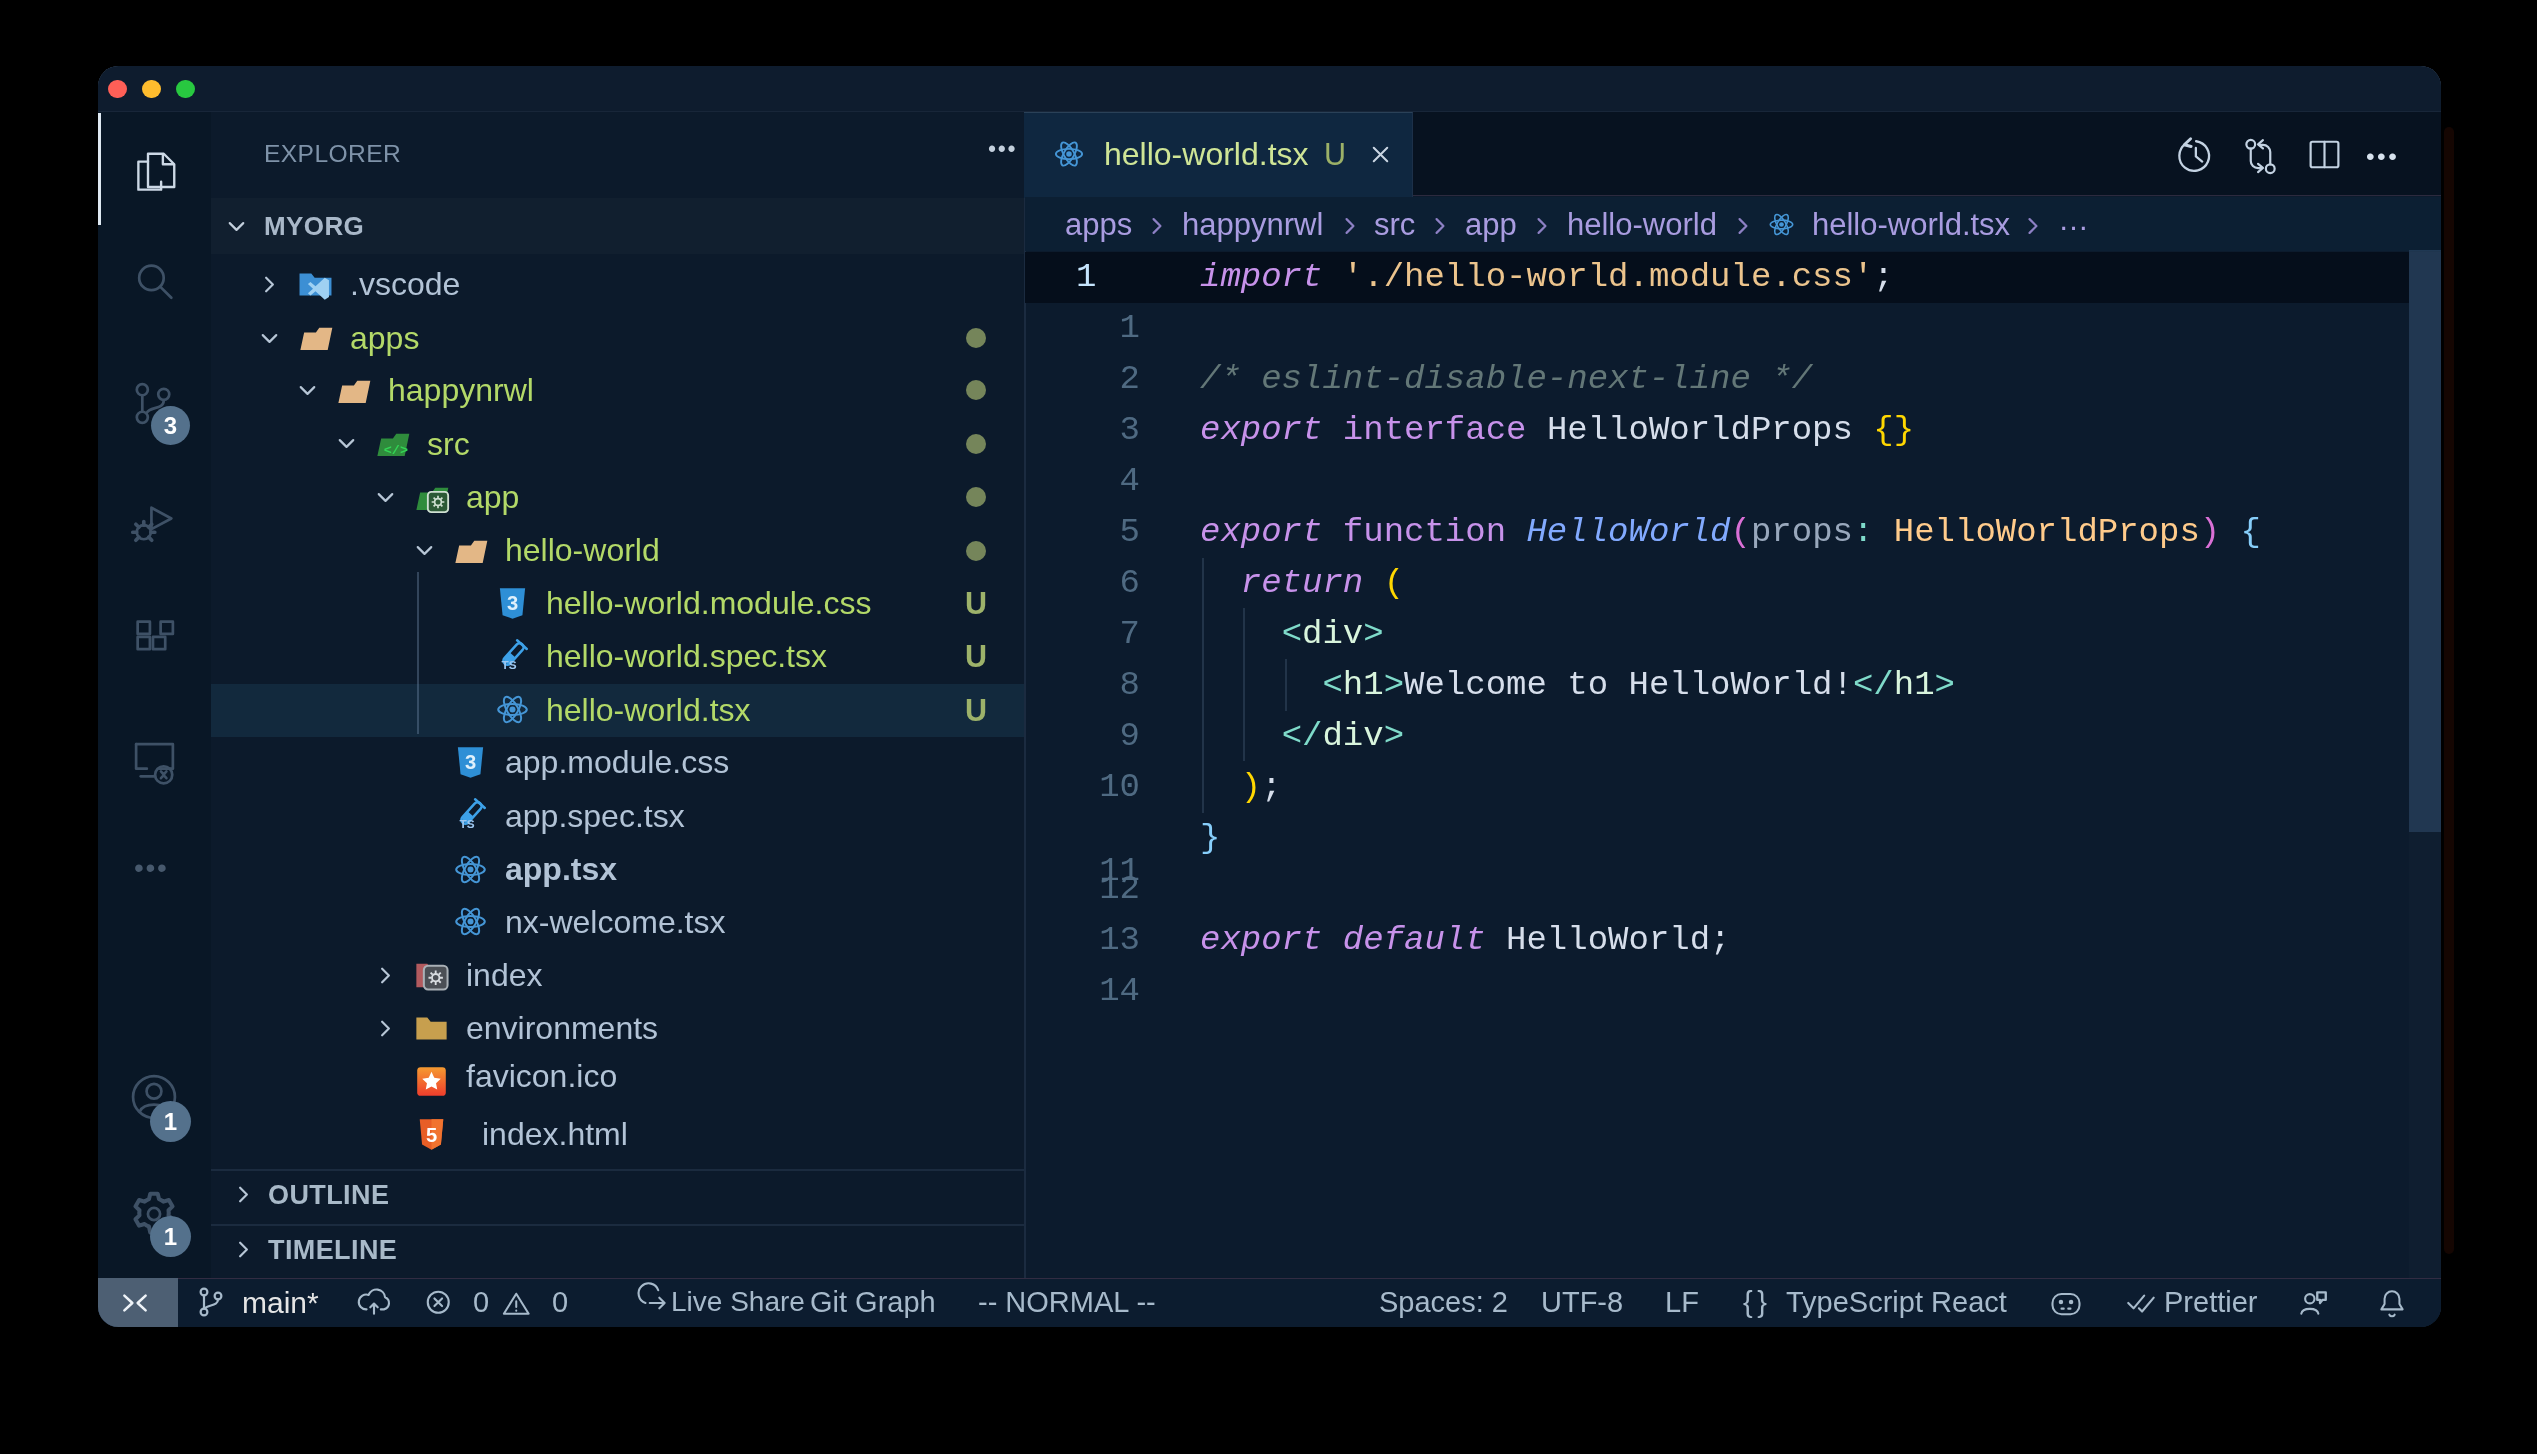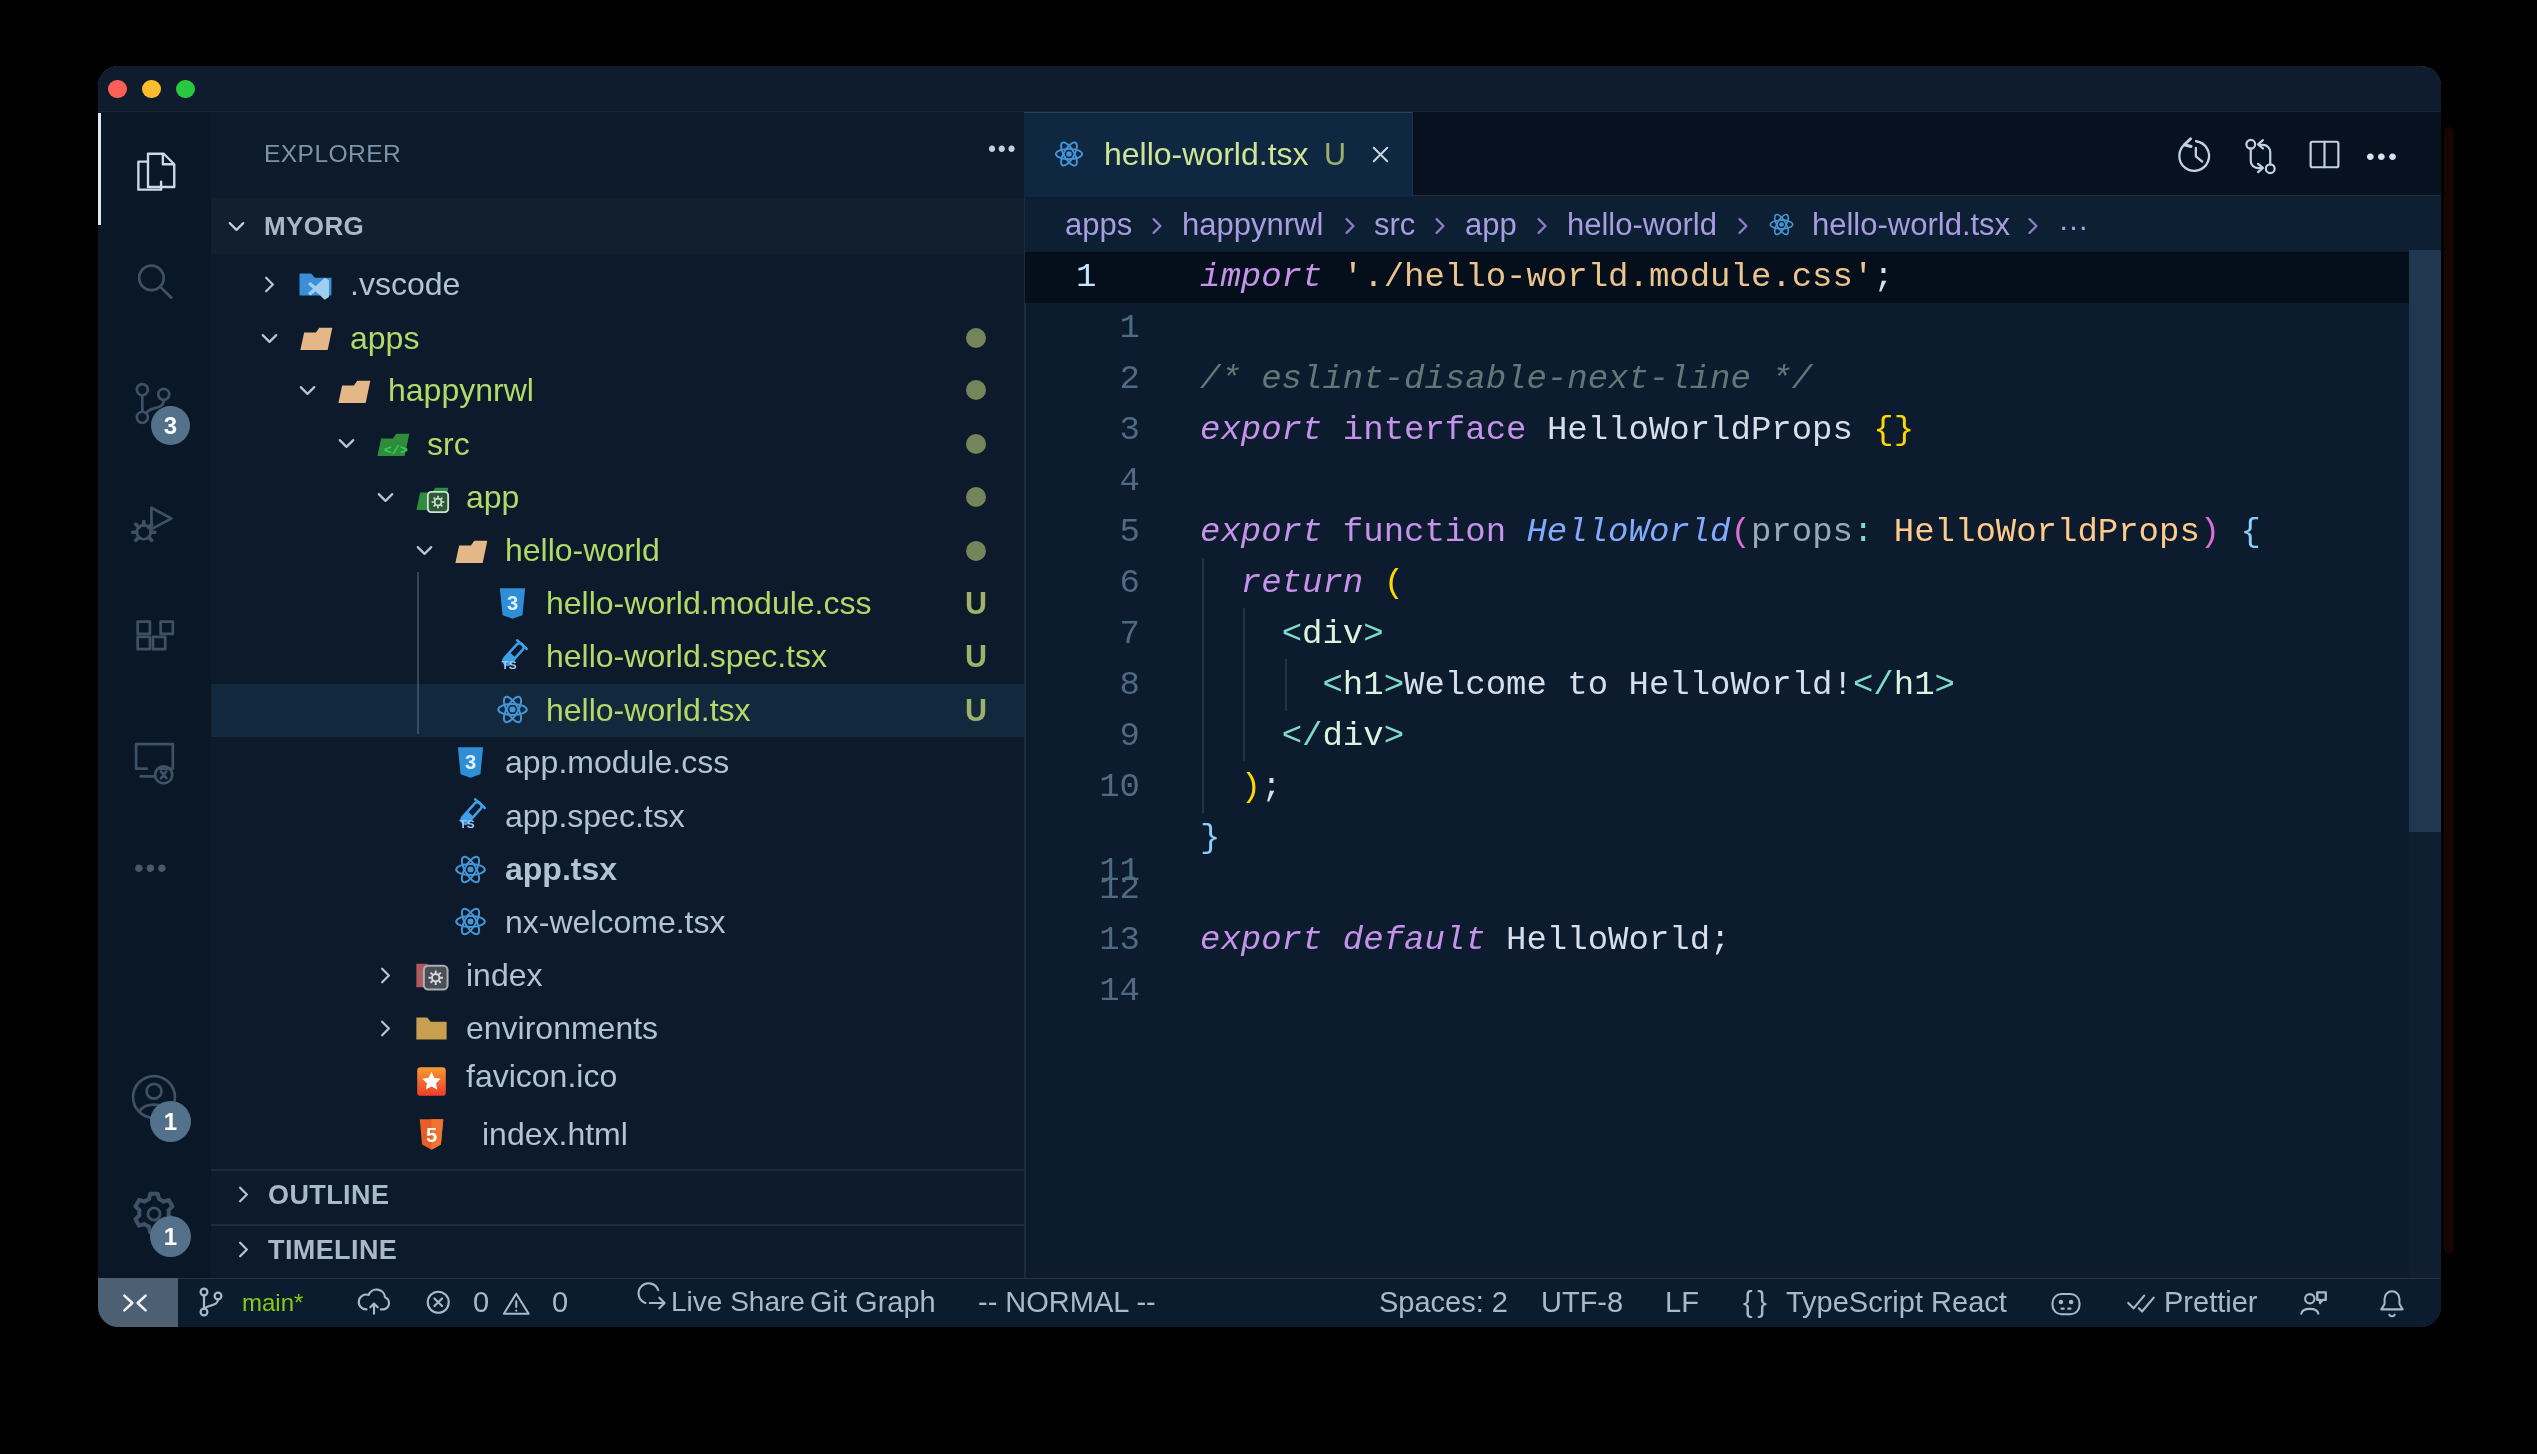--- a/index.html
+++ b/index.html
@@ -333,21 +333,21 @@
       <path d="M6 9 l7.5 7 -7.5 7"></path>
       <path d="M26 9 l-7.5 7 7.5 7"></path>
     </svg>
 <svg class="abs" style="left:97px;top:1220px" width="32" height="32" viewBox="0 0 32 32" fill="none" stroke="#a7bacb" stroke-width="2.19" stroke-linecap="round" stroke-linejoin="round">
       <circle cx="9" cy="6" r="3.4"></circle>
       <circle cx="9" cy="26" r="3.4"></circle>
       <circle cx="23" cy="10" r="3.4"></circle>
       <path d="M9 9.4 v13.2"></path>
       <path d="M23 13.4 c0 7 -10 5 -13 9"></path>
     </svg>
-<div class="t" style="left:144px;top:1218px;font-size:24px;line-height:37px;color:#84cc16;font-weight:normal;font-style:normal;letter-spacing:0;font-family:'Liberation Sans',sans-serif;">main*</div>
+<div class="t" style="left:144px;top:1218px;font-size:30px;line-height:37px;color:#e5e5e5;font-weight:normal;font-style:normal;letter-spacing:0;font-family:'Liberation Sans',sans-serif;">main*</div>
 <svg class="abs" style="left:259px;top:1220px" width="34" height="34" viewBox="0 0 32 32" fill="none" stroke="#a7bacb" stroke-width="2.00" stroke-linecap="round" stroke-linejoin="round">
       <path d="M9 22 a7 7 0 1 1 2 -13.6 a8 8 0 0 1 15.4 2.2 a6 6 0 0 1 -1 11.4 h-3"></path>
       <path d="M16 26 v-9 M12.5 20 l3.5 -3.5 3.5 3.5"></path>
     </svg>
 <svg class="abs" style="left:325px;top:1221px" width="30.5" height="30.5" viewBox="0 0 32 32" fill="none" stroke="#a7bacb" stroke-width="2.22" stroke-linecap="round" stroke-linejoin="round">
       <circle cx="16" cy="16" r="11"></circle>
       <path d="M12 12 l8 8 M20 12 l-8 8"></path>
     </svg>
 <div class="t" style="left:375px;top:1218px;font-size:29px;line-height:37px;color:#a7bacb;font-weight:normal;font-style:normal;letter-spacing:0;font-family:'Liberation Sans',sans-serif;">0</div>
 <svg class="abs" style="left:403px;top:1222px" width="30.5" height="30.5" viewBox="0 0 32 32" fill="none" stroke="#a7bacb" stroke-width="2.13" stroke-linecap="round" stroke-linejoin="round">

